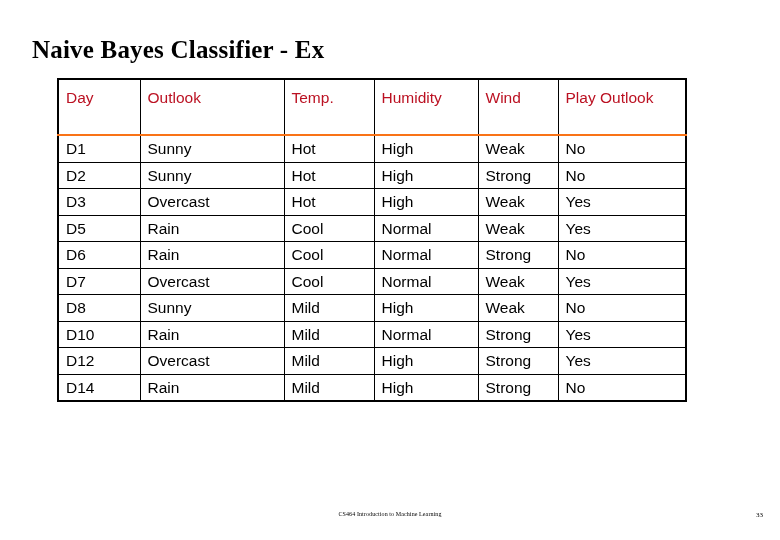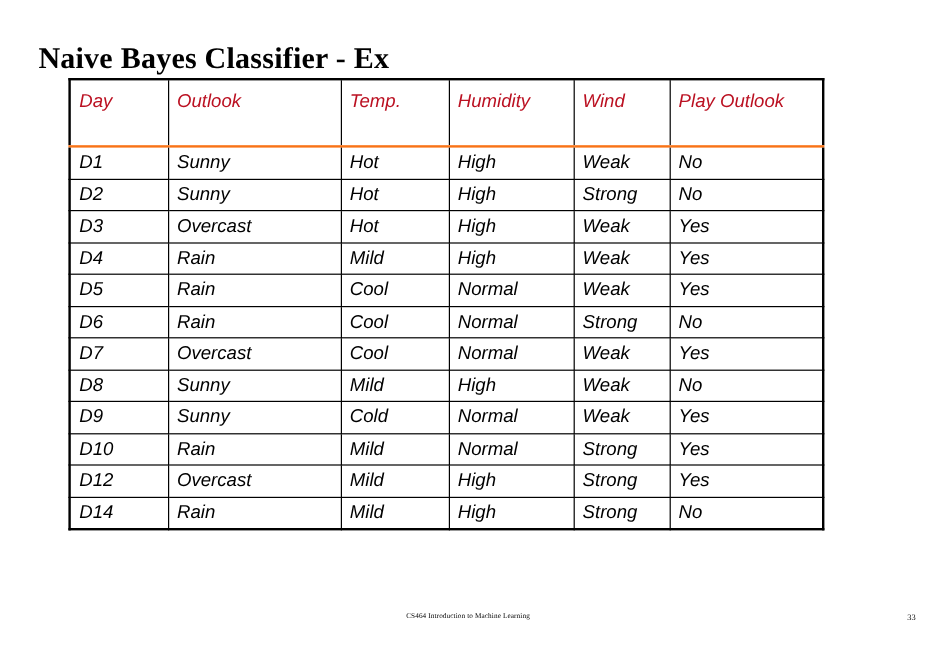--- a/index.html
+++ b/index.html
@@ -37,23 +37,22 @@
     color: #000000;
     letter-spacing: 0.2px;
     white-space: nowrap;
     margin-left: 32px;
   }
 
   
   #data-table-wrap {
     position: absolute;
     left: 57px;
-    top: 65px;
+    top: 78px;
     width: 508px;
-    font-style: italic;
   }
 
   table.tennis {
     border-collapse: collapse;
     table-layout: fixed;
     width: 628px;
     border: 2px solid #000000;
   }
 
   table.tennis col.c-day      { width: 82px; }
@@ -161,28 +160,20 @@
           </tr>
           <tr>
             <td>D3</td>
             <td>Overcast</td>
             <td>Hot</td>
             <td>High</td>
             <td>Weak</td>
             <td>Yes</td>
           </tr>
           <tr>
-            <td>D4</td>
-            <td>Rain</td>
-            <td>Mild</td>
-            <td>High</td>
-            <td>Weak</td>
-            <td>Yes</td>
-          </tr>
-          <tr>
             <td>D5</td>
             <td>Rain</td>
             <td>Cool</td>
             <td>Normal</td>
             <td>Weak</td>
             <td>Yes</td>
           </tr>
           <tr>
             <td>D6</td>
             <td>Rain</td>
@@ -201,28 +192,20 @@
           </tr>
           <tr>
             <td>D8</td>
             <td>Sunny</td>
             <td>Mild</td>
             <td>High</td>
             <td>Weak</td>
             <td>No</td>
           </tr>
           <tr>
-            <td>D9</td>
-            <td>Sunny</td>
-            <td>Cold</td>
-            <td>Normal</td>
-            <td>Weak</td>
-            <td>Yes</td>
-          </tr>
-          <tr>
             <td>D10</td>
             <td>Rain</td>
             <td>Mild</td>
             <td>Normal</td>
             <td>Strong</td>
             <td>Yes</td>
           </tr>
           <tr>
             <td>D12</td>
             <td>Overcast</td>

